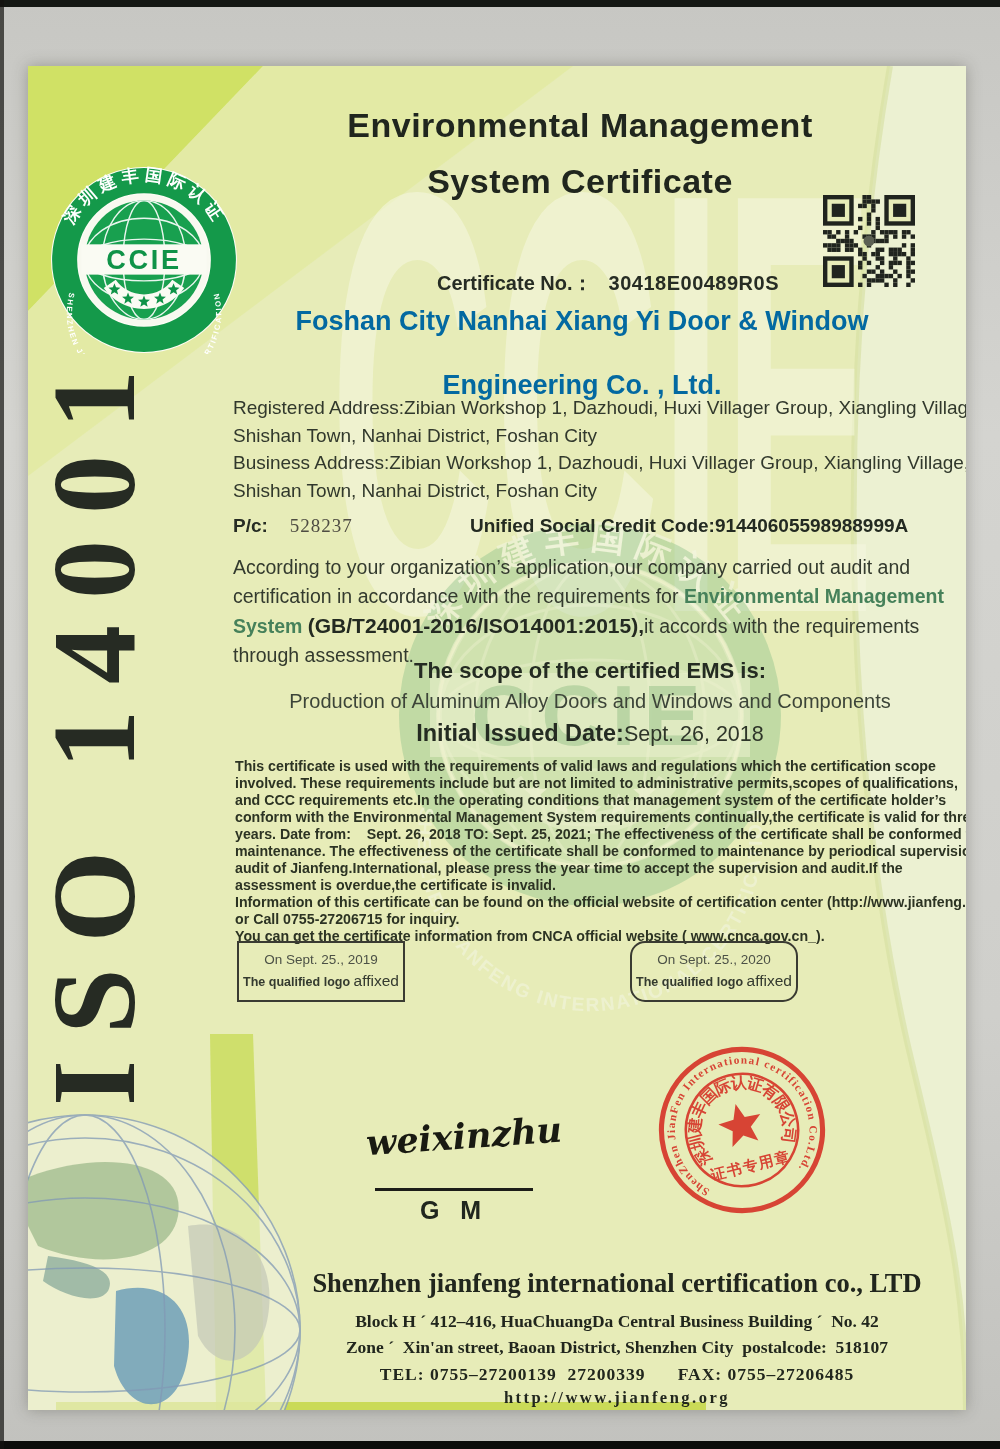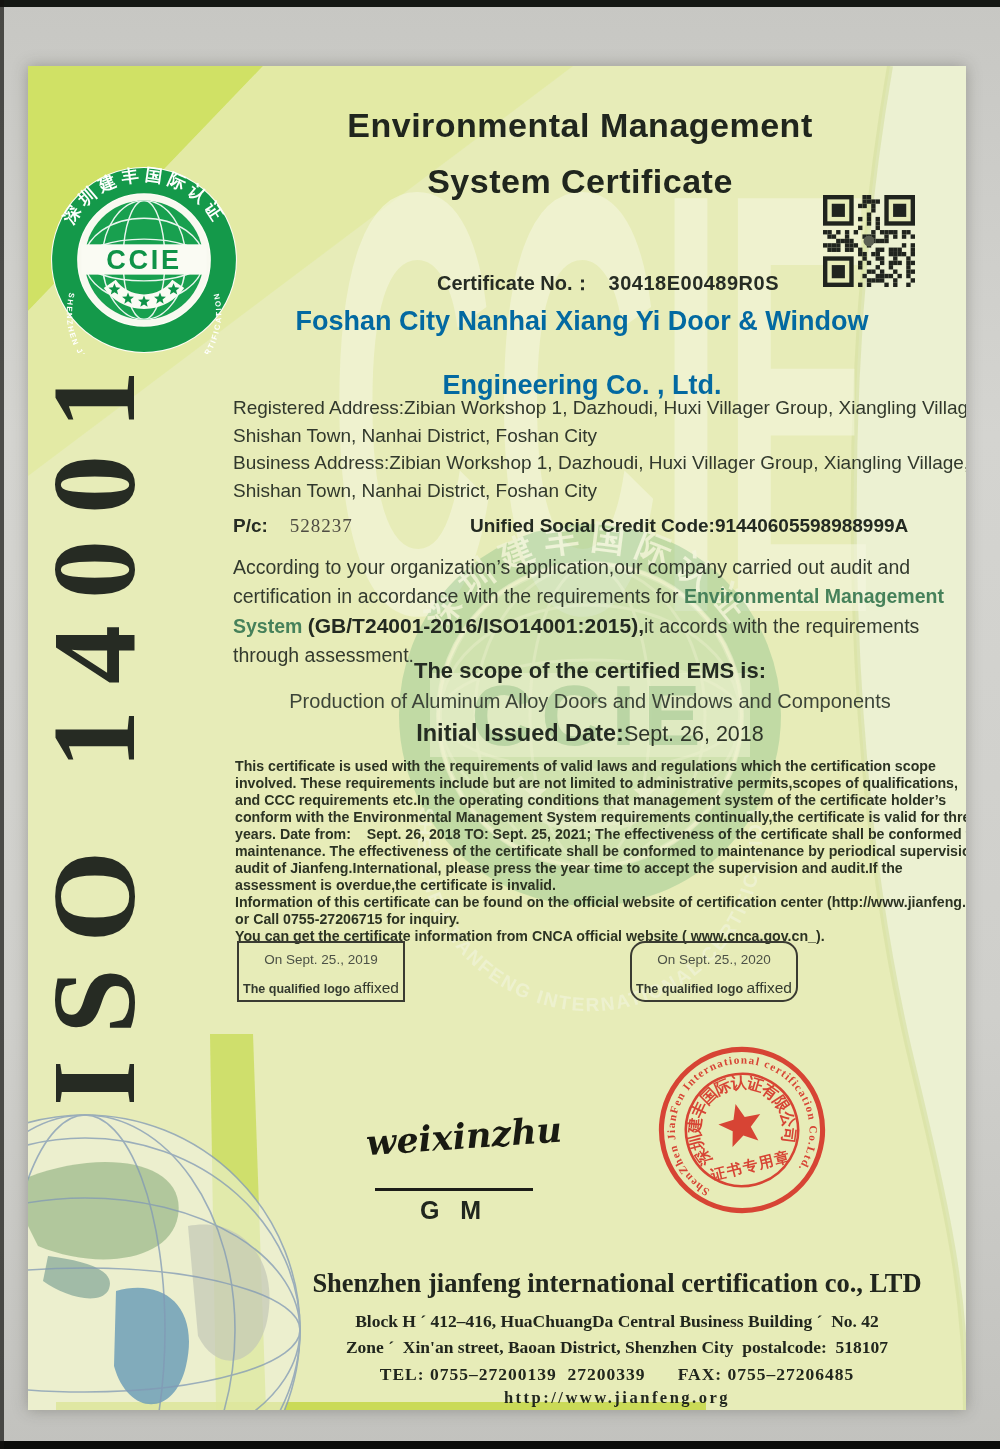--- a/index.html
+++ b/index.html
@@ -53,21 +53,21 @@
   .issued .val{font-size:21.5px;font-weight:400;color:#2e3529;}
 
   .finep{left:207px;top:692px;width:748px;color:#2c3323;font-size:14.2px;
     font-weight:600;line-height:17px;}
   .finep .fb{font-weight:800;}
 
   .logo-box{top:875px;width:164px;height:57px;border:2px solid #3a3b32;
     text-align:center;color:#4c5146;}
   .b1{left:209px;} .b2{left:602px;border-radius:15px;}
   .logo-box .d{margin-top:9px;font-size:13.5px;font-weight:400;}
-  .logo-box .c{margin-top:12px;font-size:12.5px;font-weight:700;color:#343a2f;}
+  .logo-box .c{margin-top:5px;font-size:12.5px;font-weight:700;color:#343a2f;}
   .logo-box .c .big{font-size:15.5px;font-weight:400;}
 
   .stamp{left:612px;top:962px;width:204px;height:204px;opacity:.93;}
 
   .sig-name{left:338px;top:1050px;width:180px;text-align:center;color:#191a12;
     font-family:"DejaVu Serif",serif;font-style:italic;font-weight:600;font-size:35px;
     transform:rotate(-4deg);}
   .sig-line{left:347px;top:1122px;width:158px;height:3px;background:#1d1d19;}
   .sig-title{left:347px;top:1130px;width:158px;text-align:center;color:#20261e;
     font-weight:700;font-size:25px;letter-spacing:7px;}

